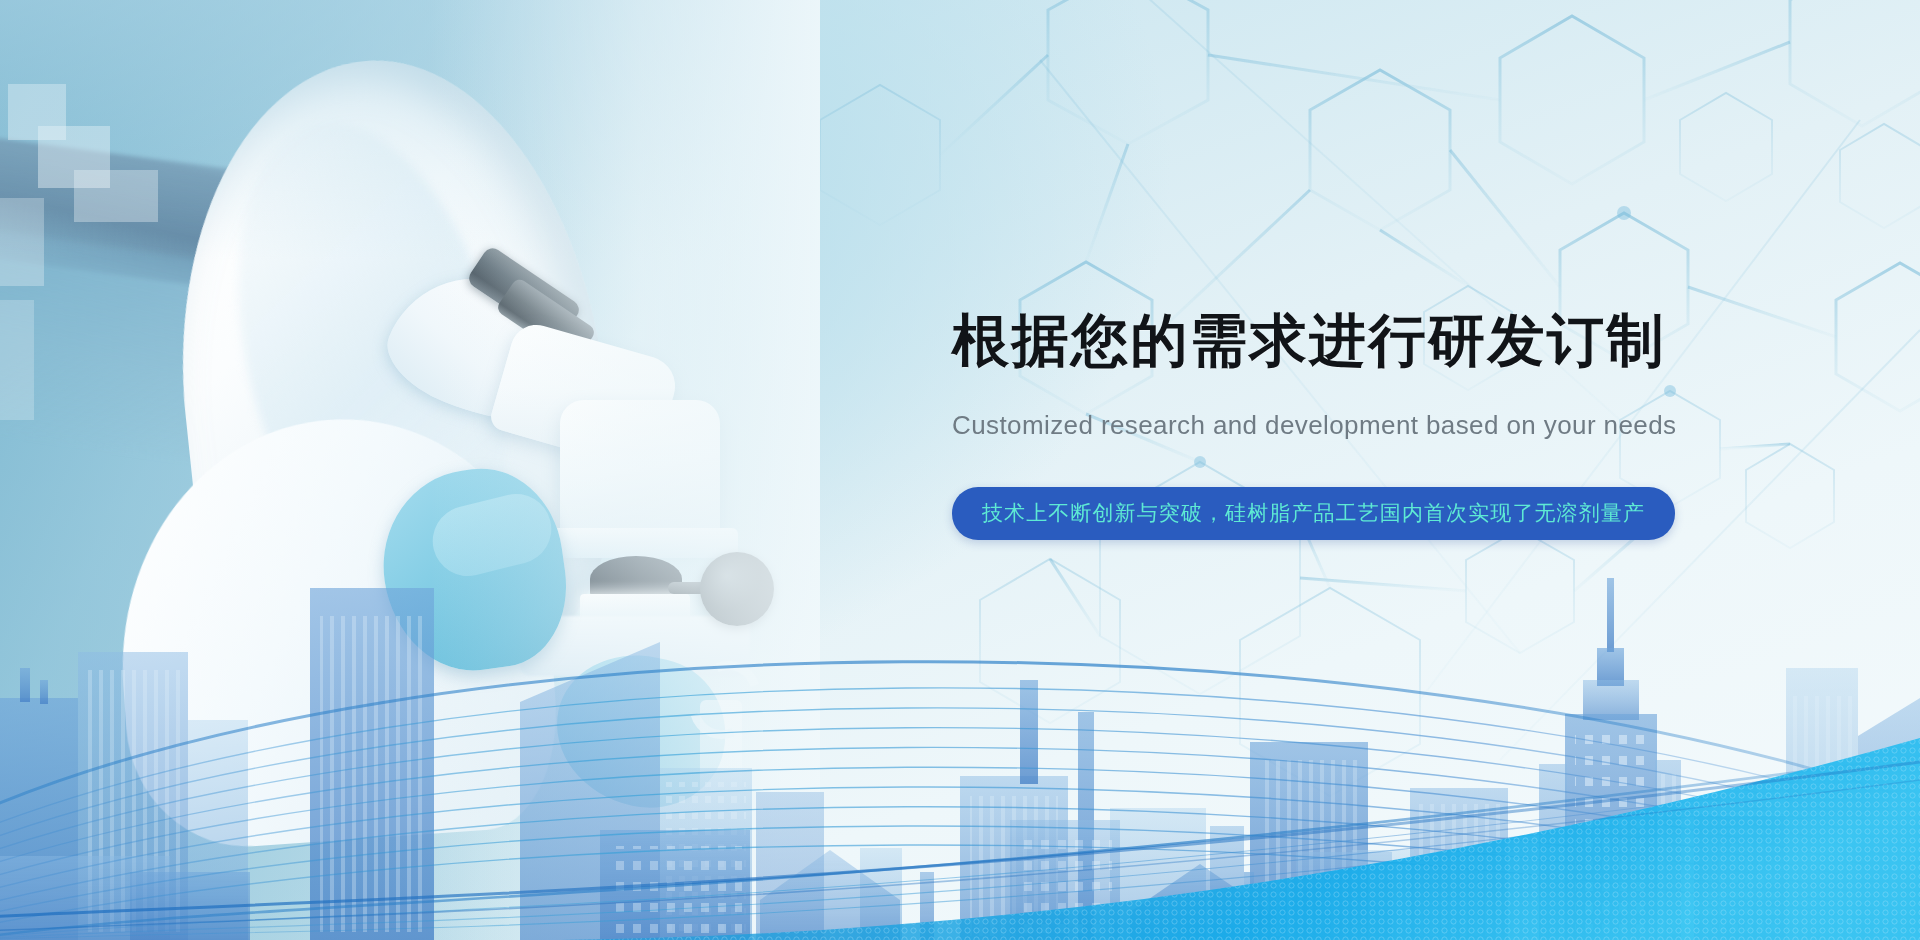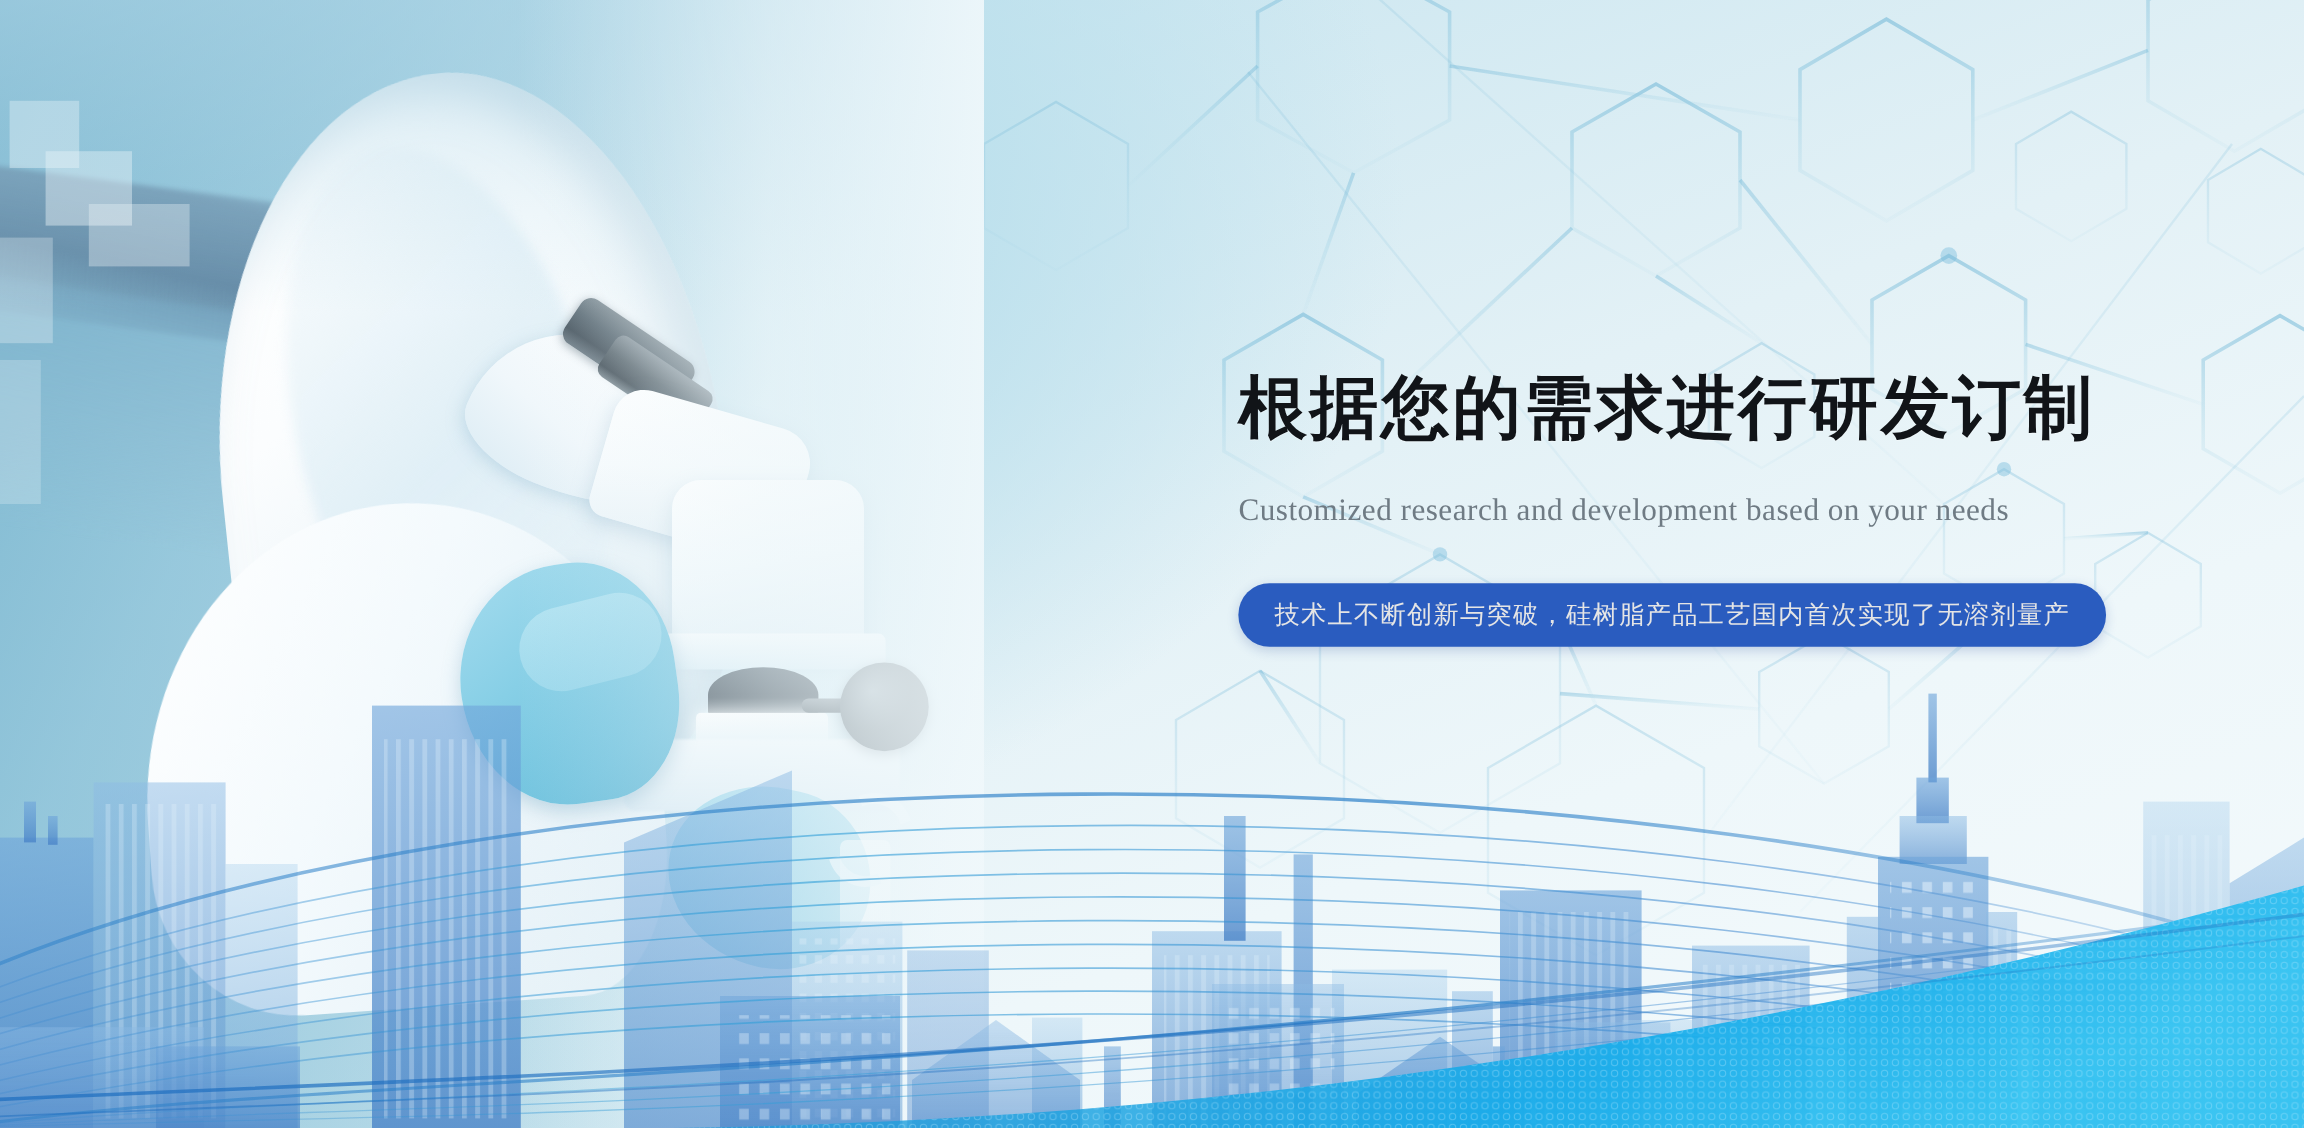--- a/index.html
+++ b/index.html
@@ -221,24 +221,23 @@
     background:linear-gradient(to right, rgba(238,247,250,0) 0%, rgba(238,247,250,.55) 42%, rgba(240,248,251,.92) 78%, #eef7fa 100%);
   }
   .photo-haze-top {
     position:absolute; left:0; top:0; width:820px; height:260px;
     background:linear-gradient(to bottom, rgba(175,214,231,.55), rgba(175,214,231,0));
   }
 
   
   .text-block {
     position:absolute;
-    left:1032px; top:310px;
+    left:952px; top:310px;
     width:760px;
     z-index:30;
-    font-family:Liberation Serif, serif;
   }
   .headline {
     font-size:57px;
     font-weight:bold;
     color:#111418;
     letter-spacing:2.5px;
     line-height:1.08;
     white-space:nowrap;
     text-shadow:0 1px 0 rgba(255,255,255,.35);
   }
@@ -247,21 +246,21 @@
     font-size:26px;
     font-weight:400;
     color:#6f7b84;
     letter-spacing:.4px;
     white-space:nowrap;
   }
   .tagline {
     margin-top:46px;
     display:inline-block;
     background:#2a5cbf;
-    color:#e5e5e5;
+    color:#5eead4;
     font-size:21px;
     letter-spacing:1.1px;
     padding:12px 30px 13px 30px;
     border-radius:26px;
     white-space:nowrap;
     box-shadow:0 3px 10px rgba(30,70,150,.22);
   }
 
   
   .city { position:absolute; left:0; bottom:0; width:1920px; height:420px; }

